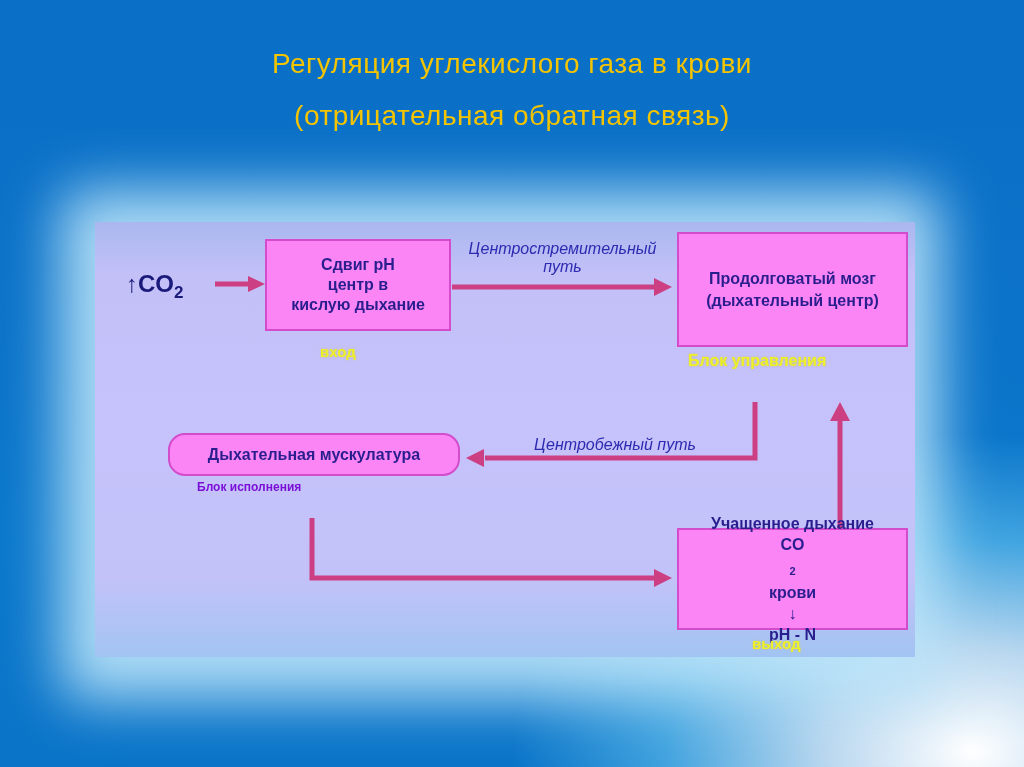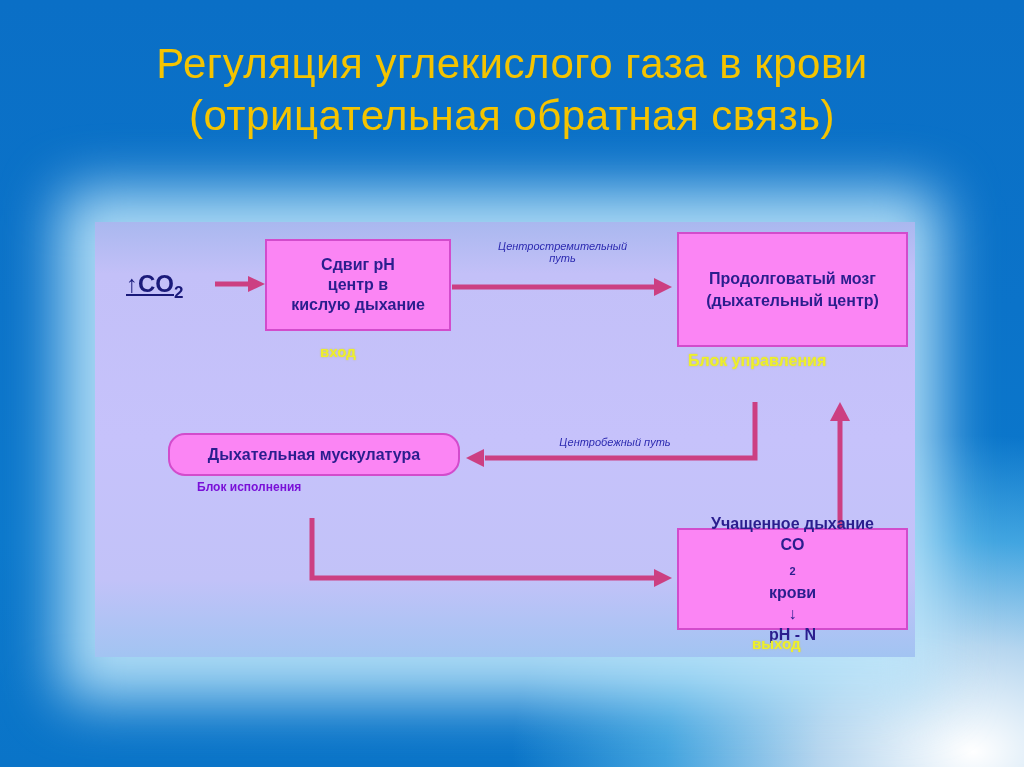--- a/index.html
+++ b/index.html
@@ -11,36 +11,36 @@
       linear-gradient(180deg, #0a6fc6 0%, #0b73c9 40%, #0b78cc 70%, #0a74c8 100%);
   }
   .glow {
     position:absolute; left:60px; top:190px; width:880px; height:510px;
     background: rgba(190,230,250,0.9);
     filter: blur(28px);
     border-radius:20px;
   }
   .title {
     position:absolute; left:0; top:38px; width:1024px; text-align:center;
-    color:#f5c400; font-size:42px; line-height:52px; letter-spacing:0.5px;
+    color:#f5c400; font-size:28px; line-height:52px; letter-spacing:0.5px;
   }
   .panel {
     position:absolute; left:95px; top:222px; width:820px; height:435px;
     background: linear-gradient(180deg, #a9b8ef 0%, #c3c0f8 12%, #c6c2fb 50%, #c2c2f8 82%, #a2c4f2 100%);
   }
   .box {
     position:absolute; background:#fb85f4; border:2px solid #d24ccc;
     color:#2a1e8e; font-weight:bold; text-align:center; box-sizing:border-box;
     display:flex; flex-direction:column; justify-content:center; align-items:center;
   }
   .box span { display:block; }
   .lbl-yellow { position:absolute; color:#eef02a; font-weight:bold; font-size:15px; text-shadow:0 0 2px #c9c060; }
   .lbl-purple { position:absolute; color:#7a10d8; font-weight:bold; font-size:12px; }
-  .path-label { position:absolute; color:#2c2ab0; font-style:italic; font-size:11px; text-align:center; }
-  .co2 { position:absolute; color:#1a1a7a; font-weight:bold; font-size:24px;text-decoration:underline; }
+  .path-label { position:absolute; color:#2c2ab0; font-style:italic; font-size:16px; text-align:center; }
+  .co2 { position:absolute; color:#1a1a7a; font-weight:bold; font-size:24px; }
   svg.arrows { position:absolute; left:0; top:0; }
 </style>
 </head>
 <body>
 
 <div class="glow"></div>
 
 <div class="title">
   <div>Регуляция углекислого газа в крови</div>
   <div>(отрицательная обратная связь)</div>

